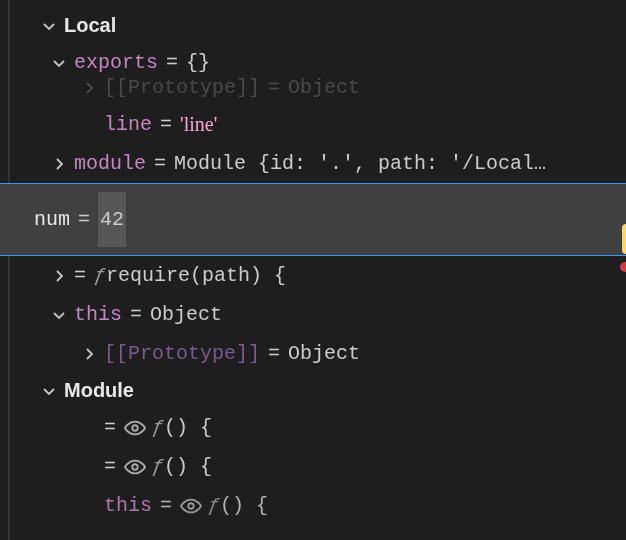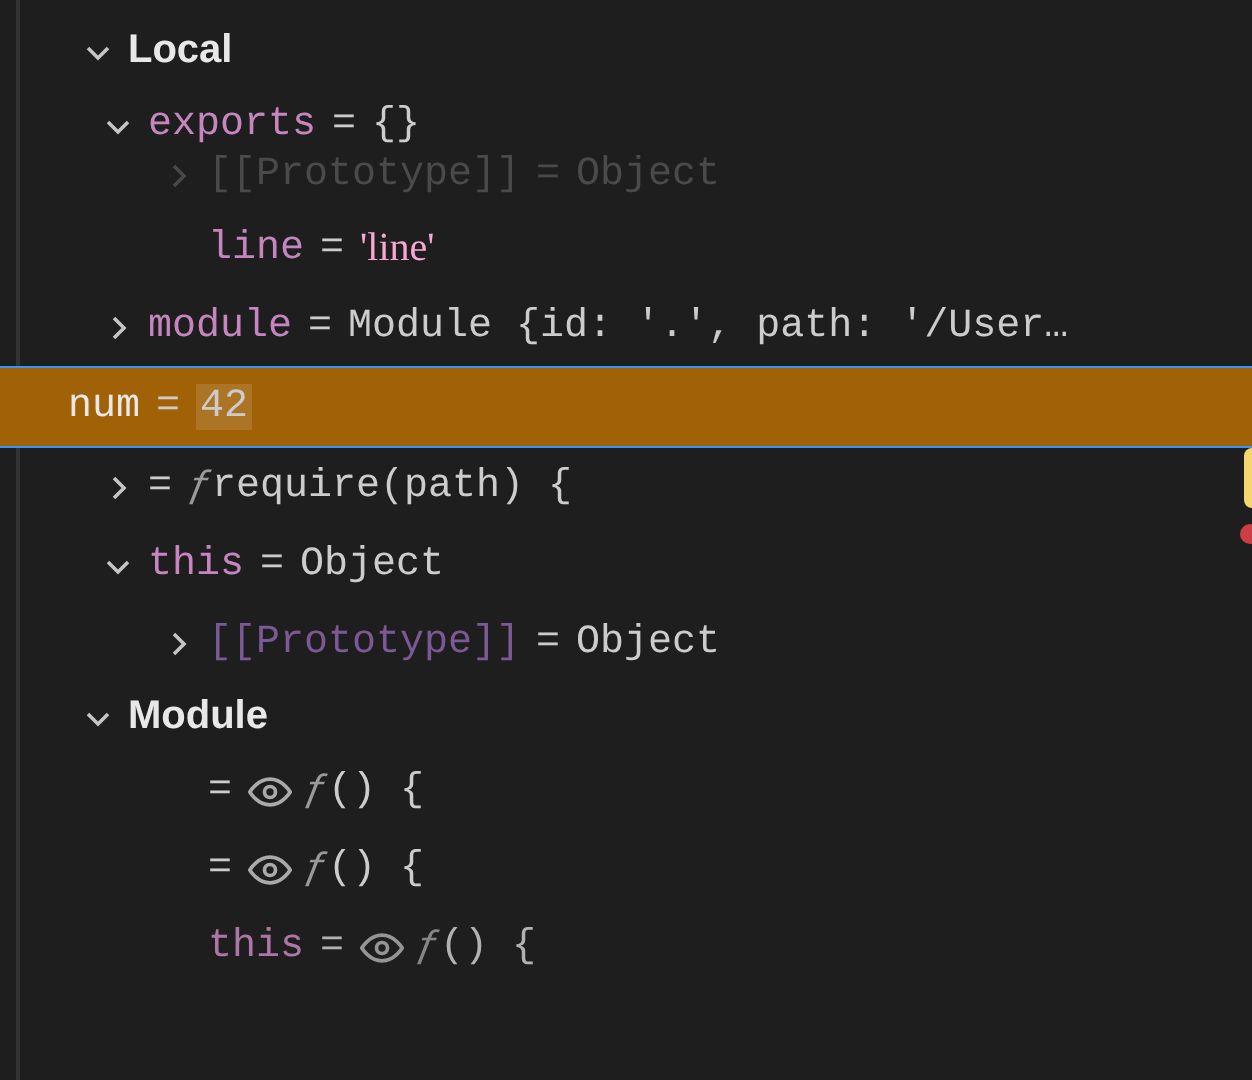--- a/index.html
+++ b/index.html
@@ -35,21 +35,21 @@
     }
     .row {
       display: flex;
       align-items: center;
       padding: 8px 8px 8px 0;
       white-space: nowrap;
       overflow: hidden;
       position: relative;
     }
     .row.selected {
-      background: #a16207;
+      background: #404040;
       border-top: 1px solid #3794ff;
       border-bottom: 1px solid #3794ff;
       margin-left: -10px;
       padding-left: 10px;
     }
     .chevron {
       width: 18px;
       height: 18px;
       display: inline-flex;
       align-items: center;
@@ -184,28 +184,28 @@
   </div>
 
   <div class="row indent-1 truncated">
     <span class="chevron">
       <svg viewBox="0 0 16 16" fill="none" stroke="currentColor" stroke-width="1.8">
           <path d="M6 3l5 5-5 5"></path>
         </svg>
     </span>
     <span class="var-name">module</span>
     <span class="equals">=</span>
-    <span class="value-obj">Module {id: '.', path: '/User…</span>
+    <span class="value-obj">Module {id: '.', path: '/Local…</span>
   </div>
 
   <div class="row indent-2 selected">
     <span class="spacer-chevron"></span>
     <span class="var-name-white">num</span>
     <span class="equals">=</span>
-    <span class="value-obj" style="background:rgba(255,255,255,0.12);padding:0 2px;">42</span>
+    <span class="value-obj" style="background:rgba(255,255,255,0.12);padding:16px 2px;">42</span>
   </div>
 
   <div class="row indent-1">
     <span class="chevron">
       <svg viewBox="0 0 16 16" fill="none" stroke="currentColor" stroke-width="1.8">
           <path d="M6 3l5 5-5 5"></path>
         </svg>
     </span>
     <span class="equals">=</span>
     <span class="value-func-f">ƒ</span>

